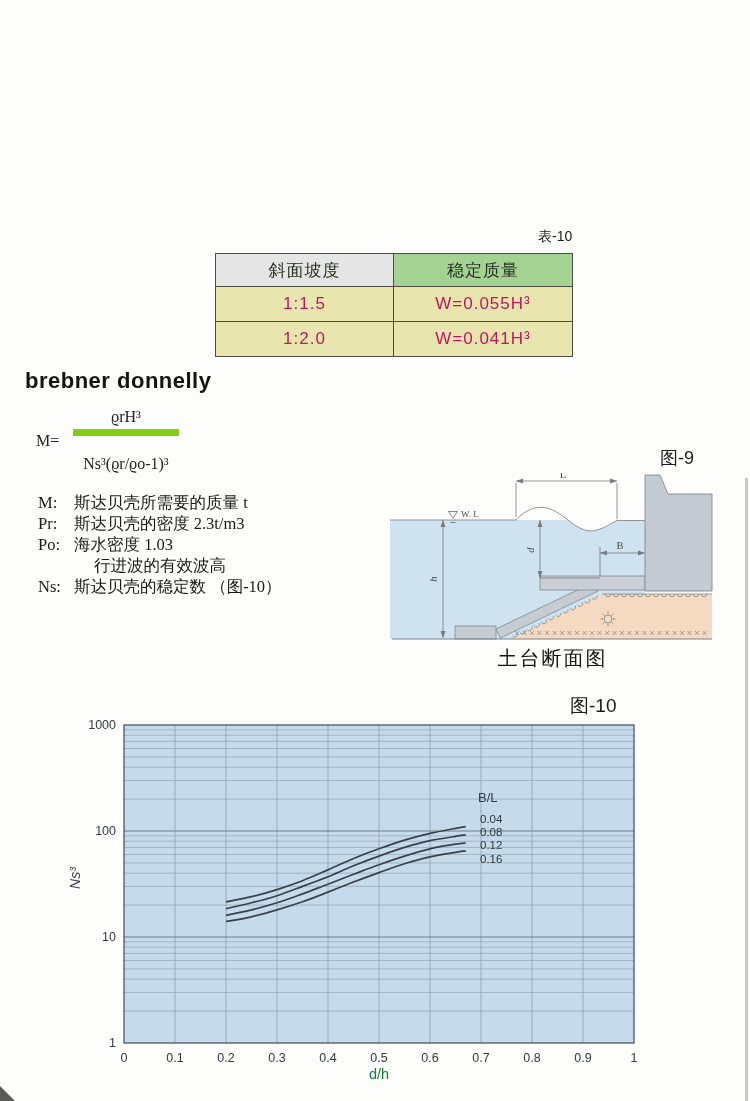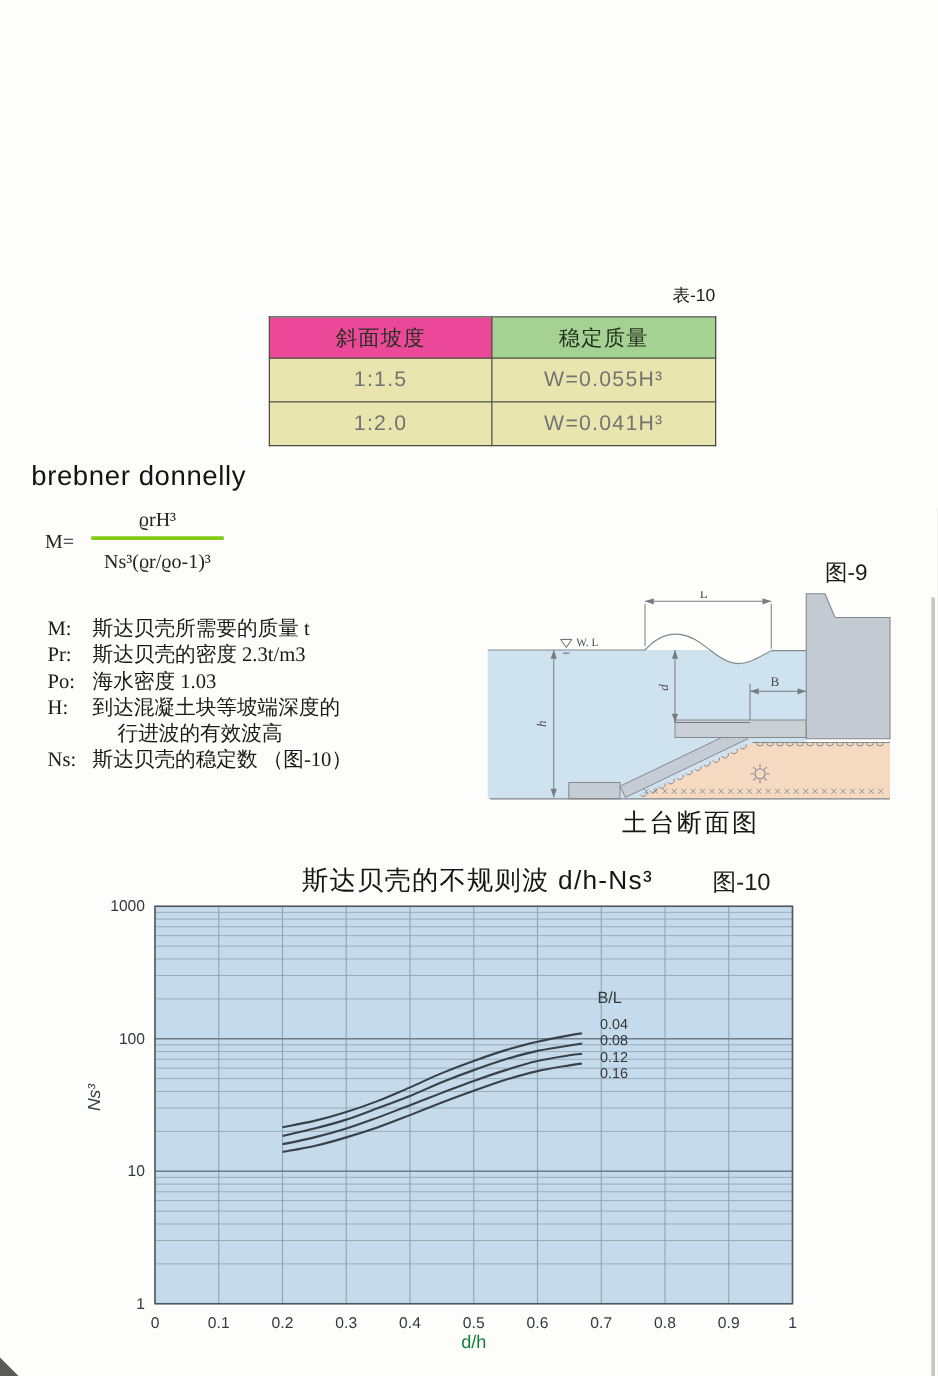--- a/index.html
+++ b/index.html
@@ -15,30 +15,30 @@
 
   
   #formula-intro{left:24px;top:197px;font-size:19px;letter-spacing:.5px;}
 
   
   #table-label{left:538px;top:228px;font-size:14px;}
   #stability-table{left:215px;top:253px;border-collapse:collapse;table-layout:fixed;}
   #stability-table td,#stability-table th{border:1px solid #4d4d41;text-align:center;
       font-size:17px;font-weight:normal;letter-spacing:1px;}
   #stability-table th{width:175px;height:30px;color:#26301f;}
-  #stability-table td{height:32px;color:#737373;}
+  #stability-table td{height:32px;color:#be185d;}
   #stability-table td:last-child,#stability-table th:last-child{width:176px;}
 
   
-  #brebner-heading{left:25px;top:368px;font-size:22px;color:#141414;letter-spacing:.5px;}
+  #brebner-heading{left:25px;top:368px;font-size:22px;color:#141414;letter-spacing:.5px;font-weight:bold;}
   #formula{left:36px;top:408px;font-size:16px;display:flex;align-items:center;color:#222;}
   #formula .lhs{margin-right:14px;}
   #formula .frac{display:inline-block;text-align:center;}
   #formula .num{display:block;padding:0 4px 3px;}
-  #formula .den{display:block;border-top:3px solid #84cc16;padding:9px 10px 0;text-align:center;}
+  #formula .den{display:block;border-top:7px solid #84cc16;padding:19px 10px 0;text-align:center;}
 
   
   #definitions{left:38px;top:492px;font-size:16.5px;line-height:21px;color:#191919;}
   .def-row{white-space:nowrap;}
   .def-term{display:inline-block;width:36px;}
   .def-cont{margin-left:56px;}
 
   
   #fig9-label{left:660px;top:446px;font-size:18px;}
   #fig9-svg{left:390px;top:473px;}
@@ -70,21 +70,21 @@
 <body>
 
 <div id="page">
 
 
 
   <div id="table-label" class="abs">表-10</div>
   <table id="stability-table" class="abs">
     <thead>
       <tr>
-        <th style="background: #ec4899;">斜面坡度</th>
+        <th style="background: #e5e5e5;">斜面坡度</th>
         <th style="background: rgb(163, 210, 147);">稳定质量</th>
       </tr>
     </thead>
     <tbody>
       <tr>
         <td style="background: rgb(233, 229, 174);">1:1.5</td>
         <td style="background: rgb(233, 229, 174);">W=0.055H³</td>
       </tr>
       <tr>
         <td style="background: rgb(233, 229, 174);">1:2.0</td>
@@ -99,21 +99,20 @@
     <span class="frac">
       <span class="num">ϱrH³</span>
       <span class="den">Ns³(ϱr/ϱo-1)³</span>
     </span>
   </div>
 
   <div id="definitions" class="abs serif">
     <div class="def-row"><span class="def-term">M:</span><span>斯达贝壳所需要的质量 t</span></div>
     <div class="def-row"><span class="def-term">Pr:</span><span>斯达贝壳的密度 2.3t/m3</span></div>
     <div class="def-row"><span class="def-term">Po:</span><span>海水密度 1.03</span></div>
-    <div class="def-row"><span class="def-term">H:</span><span>到达混凝土块等坡端深度的</span></div>
     <div class="def-cont">行进波的有效波高</div>
     <div class="def-row"><span class="def-term">Ns:</span><span>斯达贝壳的稳定数 （图-10）</span></div>
   </div>
 
   <div id="fig9-label" class="abs">图-9</div>
   <svg id="fig9-svg" class="abs" width="325" height="172" viewBox="0 0 325 172">
 
     <path fill="#cfe2f0" d="M0,47 L178,47 C184,52 190,56 197,57.5 C207,59.5 217,53 227,47.5 L255,47.5 L255,166 L0,166 Z"></path>
 
     <path fill="#f5d9c1" d="M120,166 L212,121 L322,121 L322,166 Z"></path>
@@ -169,21 +168,20 @@
     <g id="fig9-stones">
         <path d="M215.2,121.0 A2.8,2.8 0 0 0 220.8,121.0 M223.2,121.0 A2.8,2.8 0 0 0 228.8,121.0 M231.2,121.0 A2.8,2.8 0 0 0 236.8,121.0 M239.2,121.0 A2.8,2.8 0 0 0 244.8,121.0 M247.2,121.0 A2.8,2.8 0 0 0 252.8,121.0 M255.2,121.0 A2.8,2.8 0 0 0 260.8,121.0 M263.2,121.0 A2.8,2.8 0 0 0 268.8,121.0 M271.2,121.0 A2.8,2.8 0 0 0 276.8,121.0 M279.2,121.0 A2.8,2.8 0 0 0 284.8,121.0 M287.2,121.0 A2.8,2.8 0 0 0 292.8,121.0 M295.2,121.0 A2.8,2.8 0 0 0 300.8,121.0 M303.2,121.0 A2.8,2.8 0 0 0 308.8,121.0 M311.2,121.0 A2.8,2.8 0 0 0 316.8,121.0 " fill="none" stroke="#84898e" stroke-width="0.8"></path>
         <path d="M206.9,122.5 A2.8,2.8 0 0 1 201.9,124.9 M199.7,126.0 A2.8,2.8 0 0 1 194.6,128.4 M192.5,129.4 A2.8,2.8 0 0 1 187.4,131.8 M185.3,132.9 A2.8,2.8 0 0 1 180.2,135.3 M178.0,136.3 A2.8,2.8 0 0 1 173.0,138.7 M170.8,139.8 A2.8,2.8 0 0 1 165.8,142.2 M163.6,143.2 A2.8,2.8 0 0 1 158.6,145.6 M156.4,146.7 A2.8,2.8 0 0 1 151.3,149.1 M149.2,150.1 A2.8,2.8 0 0 1 144.1,152.5 M142.0,153.6 A2.8,2.8 0 0 1 136.9,156.0 M134.7,157.0 A2.8,2.8 0 0 1 129.7,159.5 M127.5,160.5 A2.8,2.8 0 0 1 122.5,162.9 " fill="none" stroke="#84898e" stroke-width="0.8"></path>
         <path d="M125,158 L129,162 M125,162 L129,158 M132.5,158 L136.5,162 M132.5,162 L136.5,158 M140,158 L144,162 M140,162 L144,158 M147.5,158 L151.5,162 M147.5,162 L151.5,158 M155,158 L159,162 M155,162 L159,158 M162.5,158 L166.5,162 M162.5,162 L166.5,158 M170,158 L174,162 M170,162 L174,158 M177.5,158 L181.5,162 M177.5,162 L181.5,158 M185,158 L189,162 M185,162 L189,158 M192.5,158 L196.5,162 M192.5,162 L196.5,158 M200,158 L204,162 M200,162 L204,158 M207.5,158 L211.5,162 M207.5,162 L211.5,158 M215,158 L219,162 M215,162 L219,158 M222.5,158 L226.5,162 M222.5,162 L226.5,158 M230,158 L234,162 M230,162 L234,158 M237.5,158 L241.5,162 M237.5,162 L241.5,158 M245,158 L249,162 M245,162 L249,158 M252.5,158 L256.5,162 M252.5,162 L256.5,158 M260,158 L264,162 M260,162 L264,158 M267.5,158 L271.5,162 M267.5,162 L271.5,158 M275,158 L279,162 M275,162 L279,158 M282.5,158 L286.5,162 M282.5,162 L286.5,158 M290,158 L294,162 M290,162 L294,158 M297.5,158 L301.5,162 M297.5,162 L301.5,158 M305,158 L309,162 M305,162 L309,158 M312.5,158 L316.5,162 M312.5,162 L316.5,158 " fill="none" stroke="#84898e" stroke-width="0.7"></path>
         <circle cx="218" cy="146" r="4" fill="none" stroke="#84898e" stroke-width="0.9"></circle>
         <path d="M223.0,146.0 L225.5,146.0 M221.5,149.5 L223.3,151.3 M218.0,151.0 L218.0,153.5 M214.5,149.5 L212.7,151.3 M213.0,146.0 L210.5,146.0 M214.5,142.5 L212.7,140.7 M218.0,141.0 L218.0,138.5 M221.5,142.5 L223.3,140.7 " fill="none" stroke="#84898e" stroke-width="0.9"></path>
       </g>
   </svg>
   <div id="fig9-caption" class="abs">土台断面图</div>
 
-  <div id="chart-title" class="abs">斯达贝壳的不规则波  d/h-Ns³</div>
   <div id="fig10-label" class="abs">图-10</div>
   <svg id="chart-svg" class="abs" width="750" height="411" viewBox="0 0 750 411">
       <rect x="124" y="35" width="510" height="318" fill="#c5dbeb"></rect>
       <line x1="175" y1="35" x2="175" y2="353" stroke="#93a5b2" stroke-width="0.9"></line>
       <line x1="226" y1="35" x2="226" y2="353" stroke="#93a5b2" stroke-width="0.9"></line>
       <line x1="277" y1="35" x2="277" y2="353" stroke="#93a5b2" stroke-width="0.9"></line>
       <line x1="328" y1="35" x2="328" y2="353" stroke="#93a5b2" stroke-width="0.9"></line>
       <line x1="379" y1="35" x2="379" y2="353" stroke="#93a5b2" stroke-width="0.9"></line>
       <line x1="430" y1="35" x2="430" y2="353" stroke="#93a5b2" stroke-width="0.9"></line>
       <line x1="481" y1="35" x2="481" y2="353" stroke="#93a5b2" stroke-width="0.9"></line>

